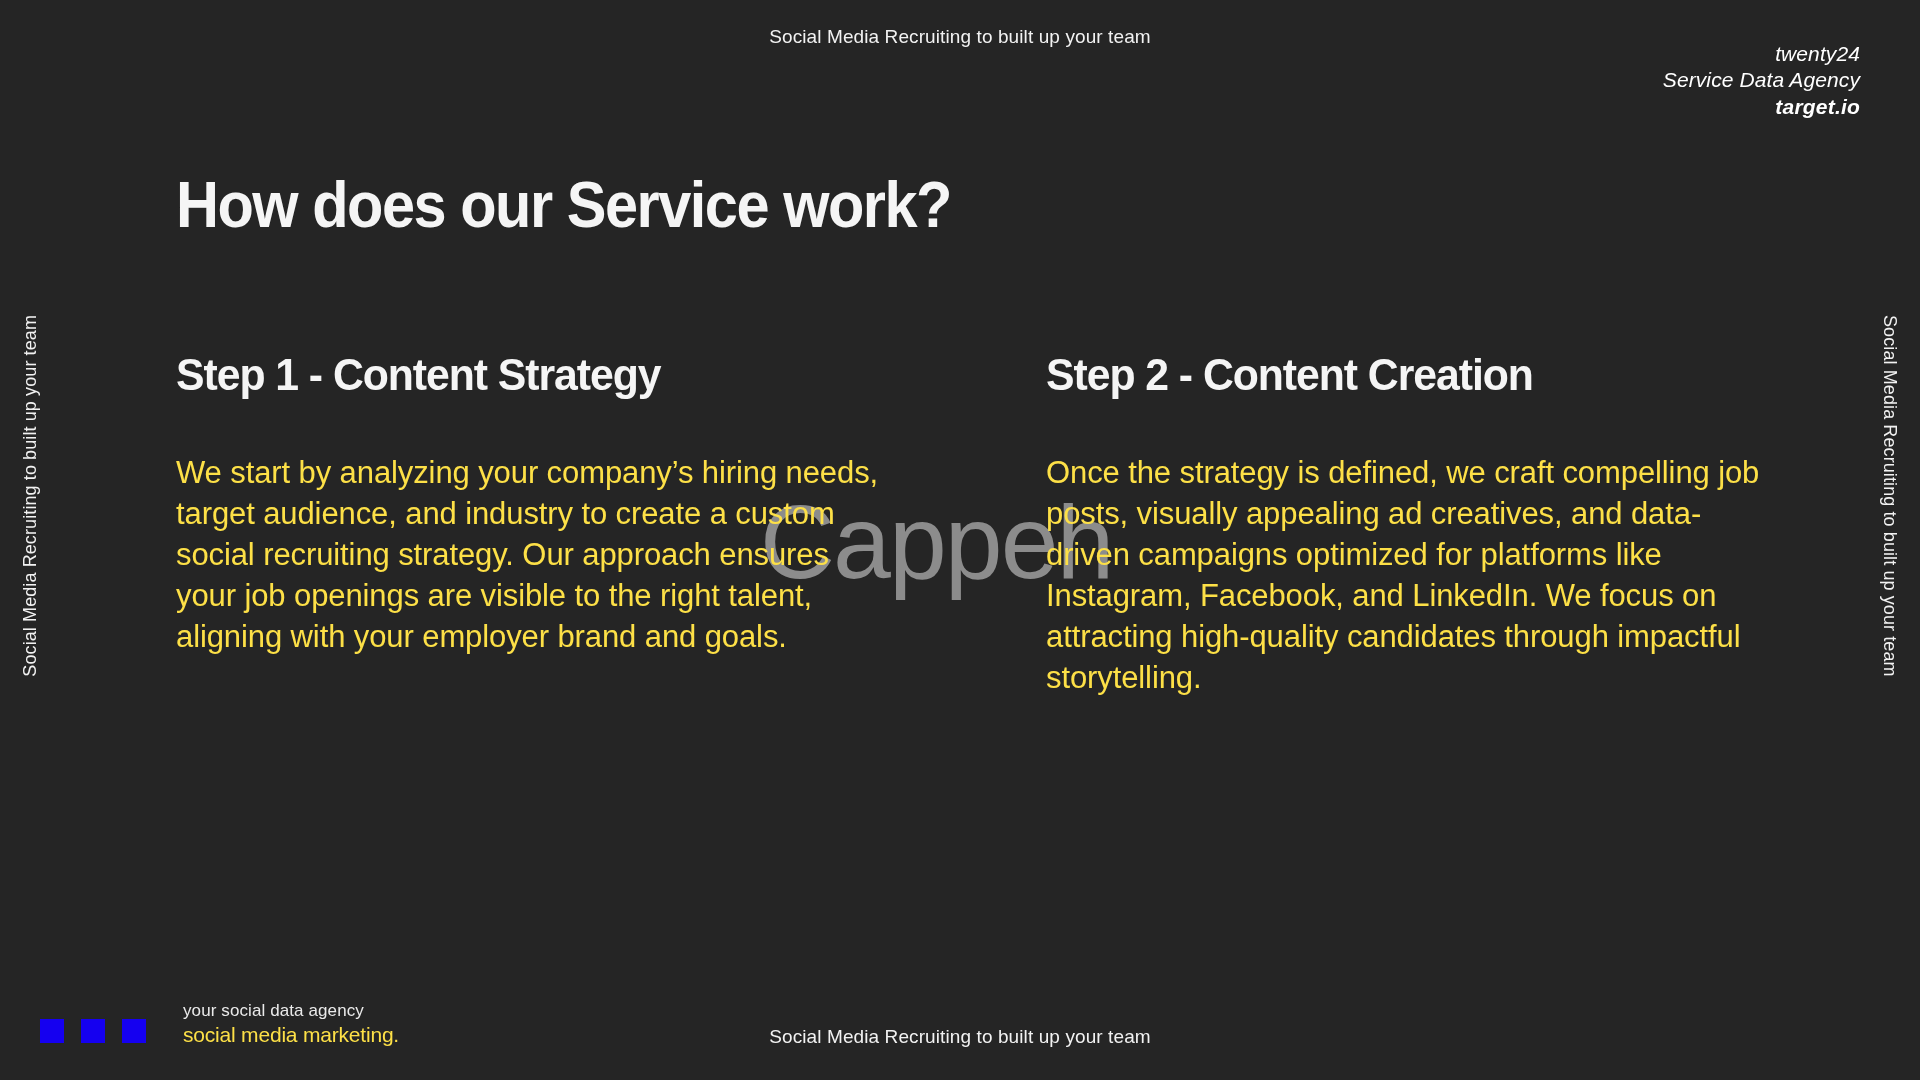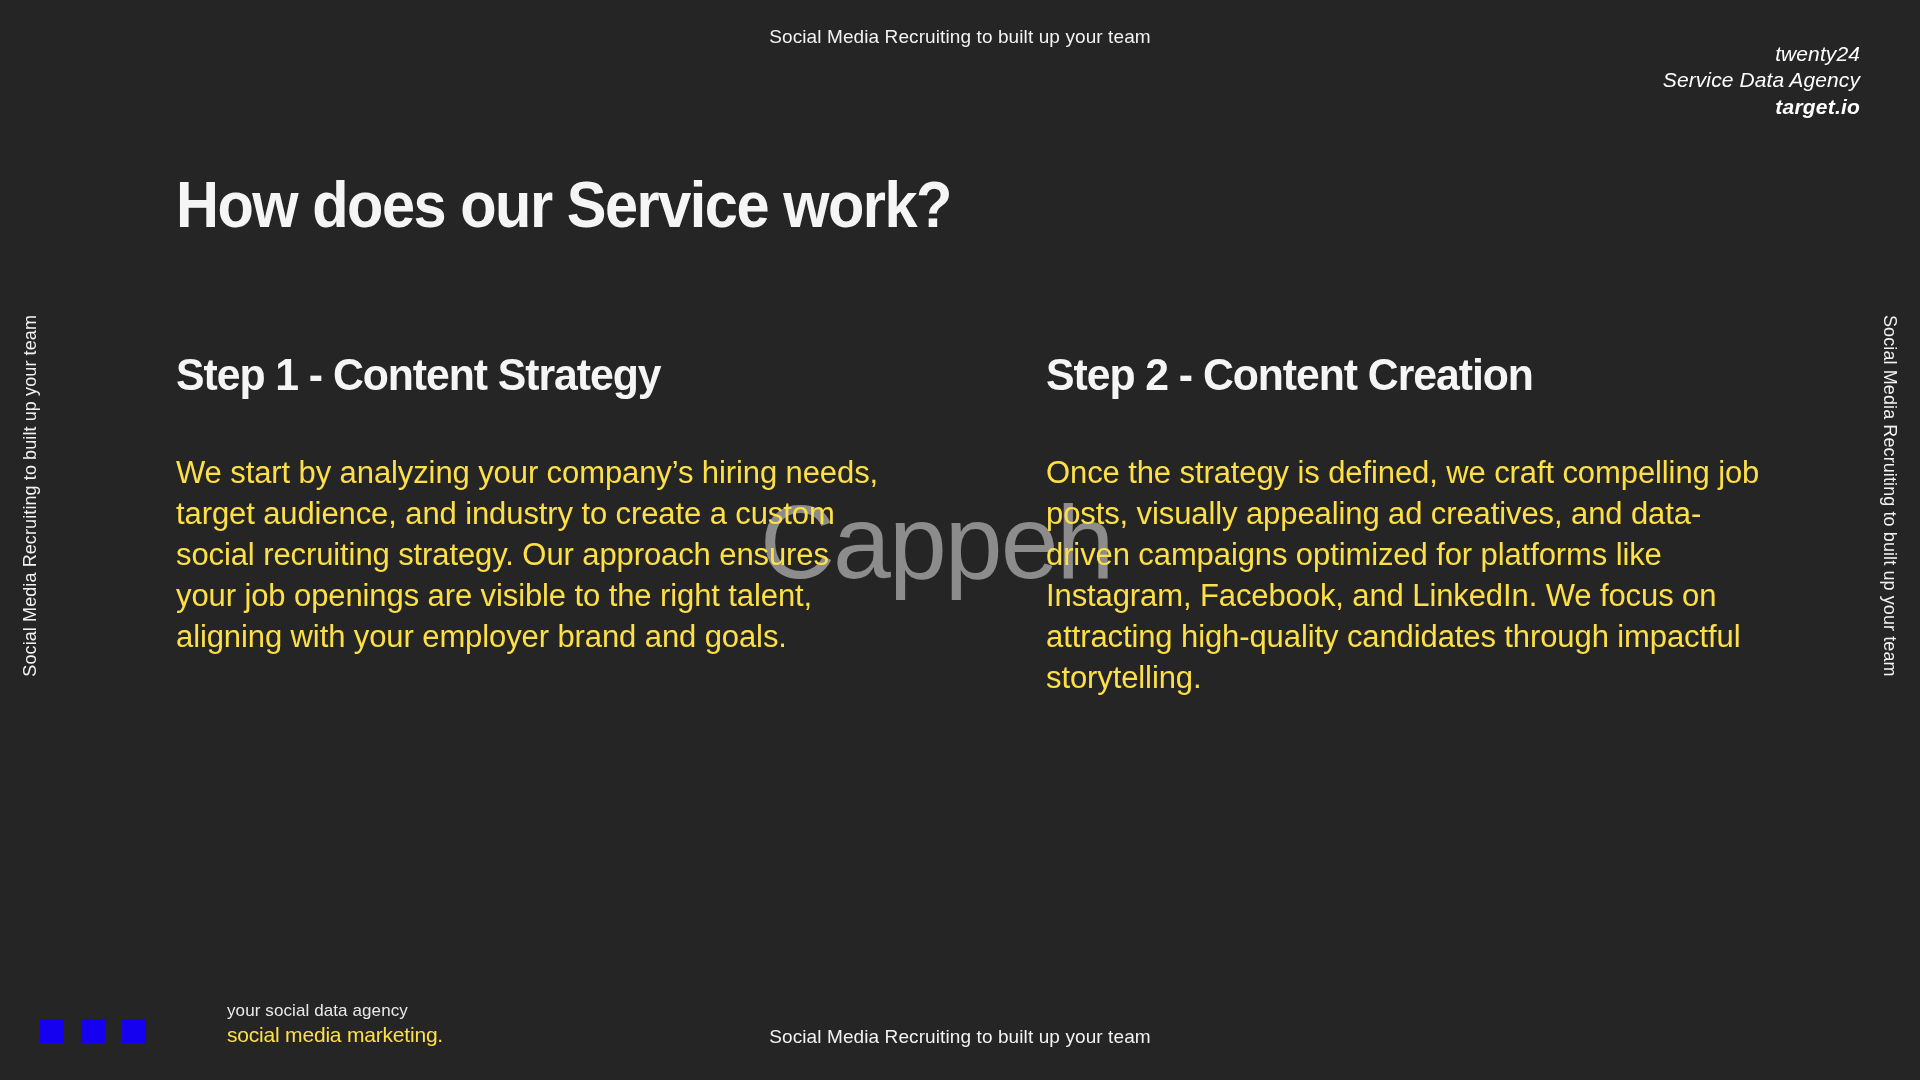--- a/index.html
+++ b/index.html
@@ -161,21 +161,21 @@
     display:flex;
     gap:17px;
     margin-bottom:6px;
   }
   .logo-square {
     width:24px;
     height:24px;
     background:#1500f0;
   }
   .logo-text {
-    margin-left:81px;
+    margin-left:37px;
     line-height:1.28;
   }
   .logo-text .tagline {
     display:block;
     font-size:17px;
     font-weight:400;
     color:#eaeaea;
     letter-spacing:0.1px;
   }
   .logo-text .wordmark {

